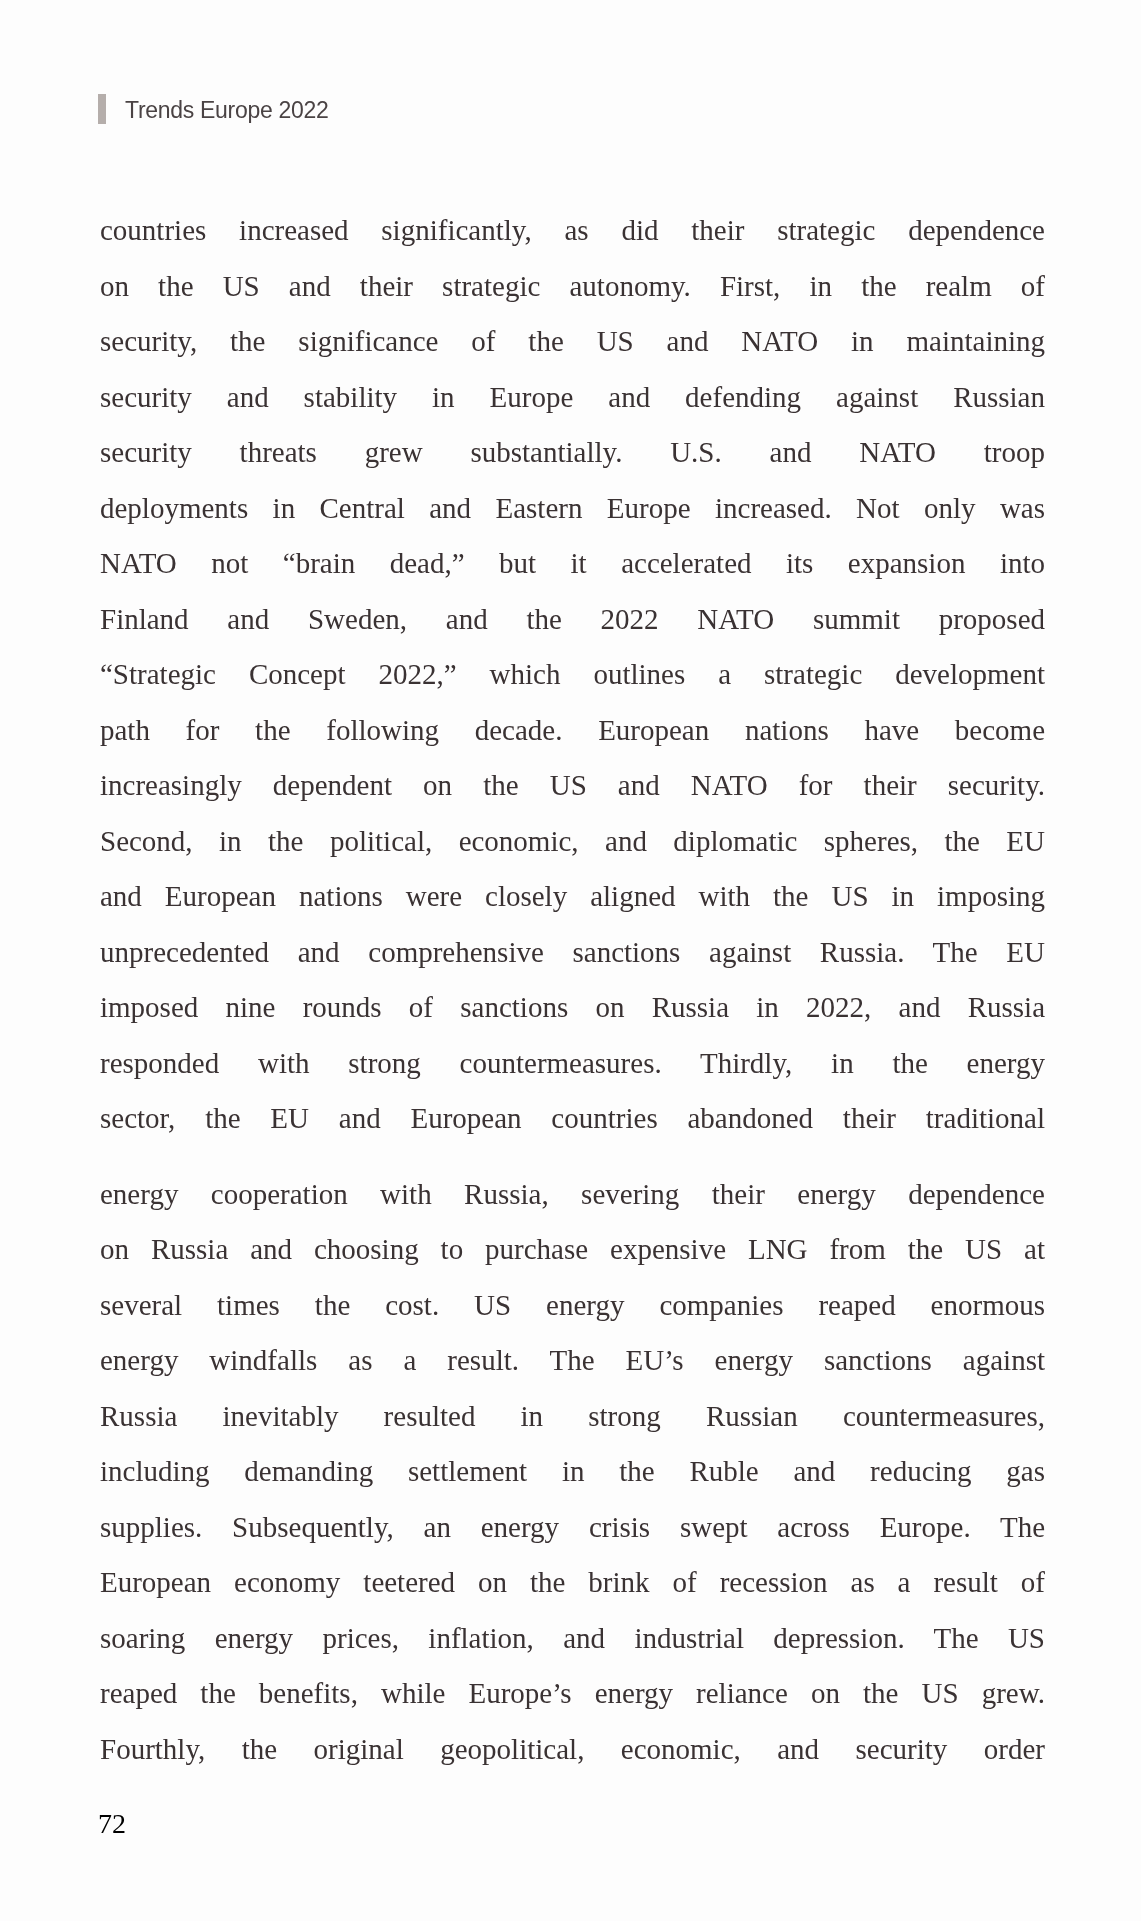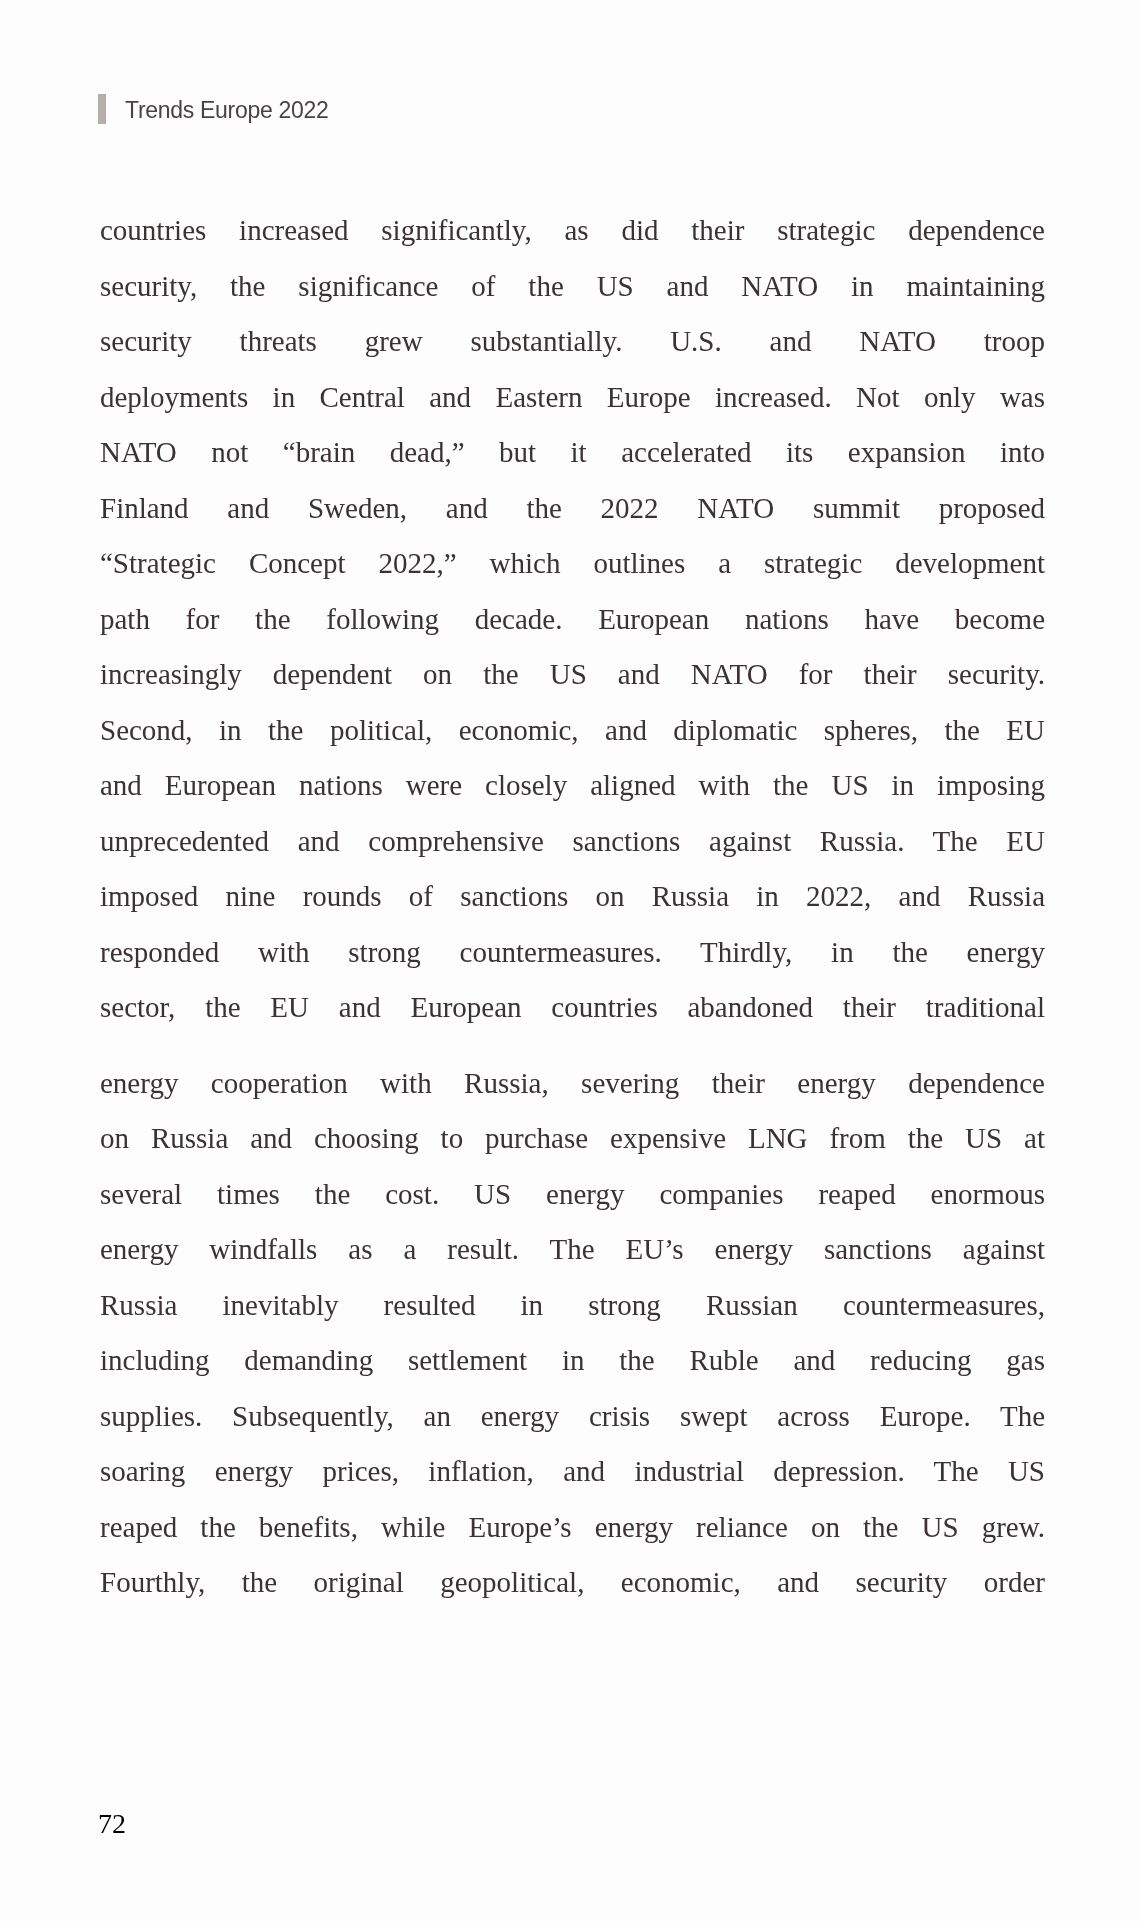--- a/index.html
+++ b/index.html
@@ -45,39 +45,42 @@
 </head>
 <body>
 
 <div class="header">
   <div class="header-bar"></div>
   <div class="header-title">Trends Europe 2022</div>
 </div>
 
 <div class="body-text">
   <div class="line" style="white-space: normal;">countries increased significantly, as did their strategic dependence</div>
+  <div class="line" style="white-space: normal;">on the US and their strategic autonomy. First, in the realm of</div>
   <div class="line" style="white-space: normal;">security, the significance of the US and NATO in maintaining</div>
+  <div class="line" style="white-space: normal;">security and stability in Europe and defending against Russian</div>
   <div class="line" style="white-space: normal;">security threats grew substantially. U.S. and NATO troop</div>
   <div class="line" style="white-space: normal;">deployments in Central and Eastern Europe increased. Not only was</div>
   <div class="line" style="white-space: normal;">NATO not “brain dead,” but it accelerated its expansion into</div>
   <div class="line" style="white-space: normal;">Finland and Sweden, and the 2022 NATO summit proposed</div>
   <div class="line" style="white-space: normal;">“Strategic Concept 2022,” which outlines a strategic development</div>
   <div class="line" style="white-space: normal;">path for the following decade. European nations have become</div>
   <div class="line" style="white-space: normal;">increasingly dependent on the US and NATO for their security.</div>
   <div class="line" style="white-space: normal;">Second, in the political, economic, and diplomatic spheres, the EU</div>
   <div class="line" style="white-space: normal;">and European nations were closely aligned with the US in imposing</div>
   <div class="line" style="white-space: normal;">unprecedented and comprehensive sanctions against Russia. The EU</div>
   <div class="line" style="white-space: normal;">imposed nine rounds of sanctions on Russia in 2022, and Russia</div>
   <div class="line" style="white-space: normal;">responded with strong countermeasures. Thirdly, in the energy</div>
   <div class="line" style="white-space: normal;">sector, the EU and European countries abandoned their traditional</div>
   <div class="line" style="white-space: normal; margin-top: 20px;">energy cooperation with Russia, severing their energy dependence</div>
   <div class="line" style="white-space: normal;">on Russia and choosing to purchase expensive LNG from the US at</div>
   <div class="line" style="white-space: normal;">several times the cost. US energy companies reaped enormous</div>
   <div class="line" style="white-space: normal;">energy windfalls as a result. The EU’s energy sanctions against</div>
   <div class="line" style="white-space: normal;">Russia inevitably resulted in strong Russian countermeasures,</div>
   <div class="line" style="white-space: normal;">including demanding settlement in the Ruble and reducing gas</div>
   <div class="line" style="white-space: normal;">supplies. Subsequently, an energy crisis swept across Europe. The</div>
+  <div class="line" style="white-space: normal;">European economy teetered on the brink of recession as a result of</div>
   <div class="line" style="white-space: normal;">soaring energy prices, inflation, and industrial depression. The US</div>
   <div class="line" style="white-space: normal;">reaped the benefits, while Europe’s energy reliance on the US grew.</div>
   <div class="line last" style="white-space: normal;">Fourthly, the original geopolitical, economic, and security order</div>
 </div>
 
 <div class="page-number">72</div>
 
 </body></html>

